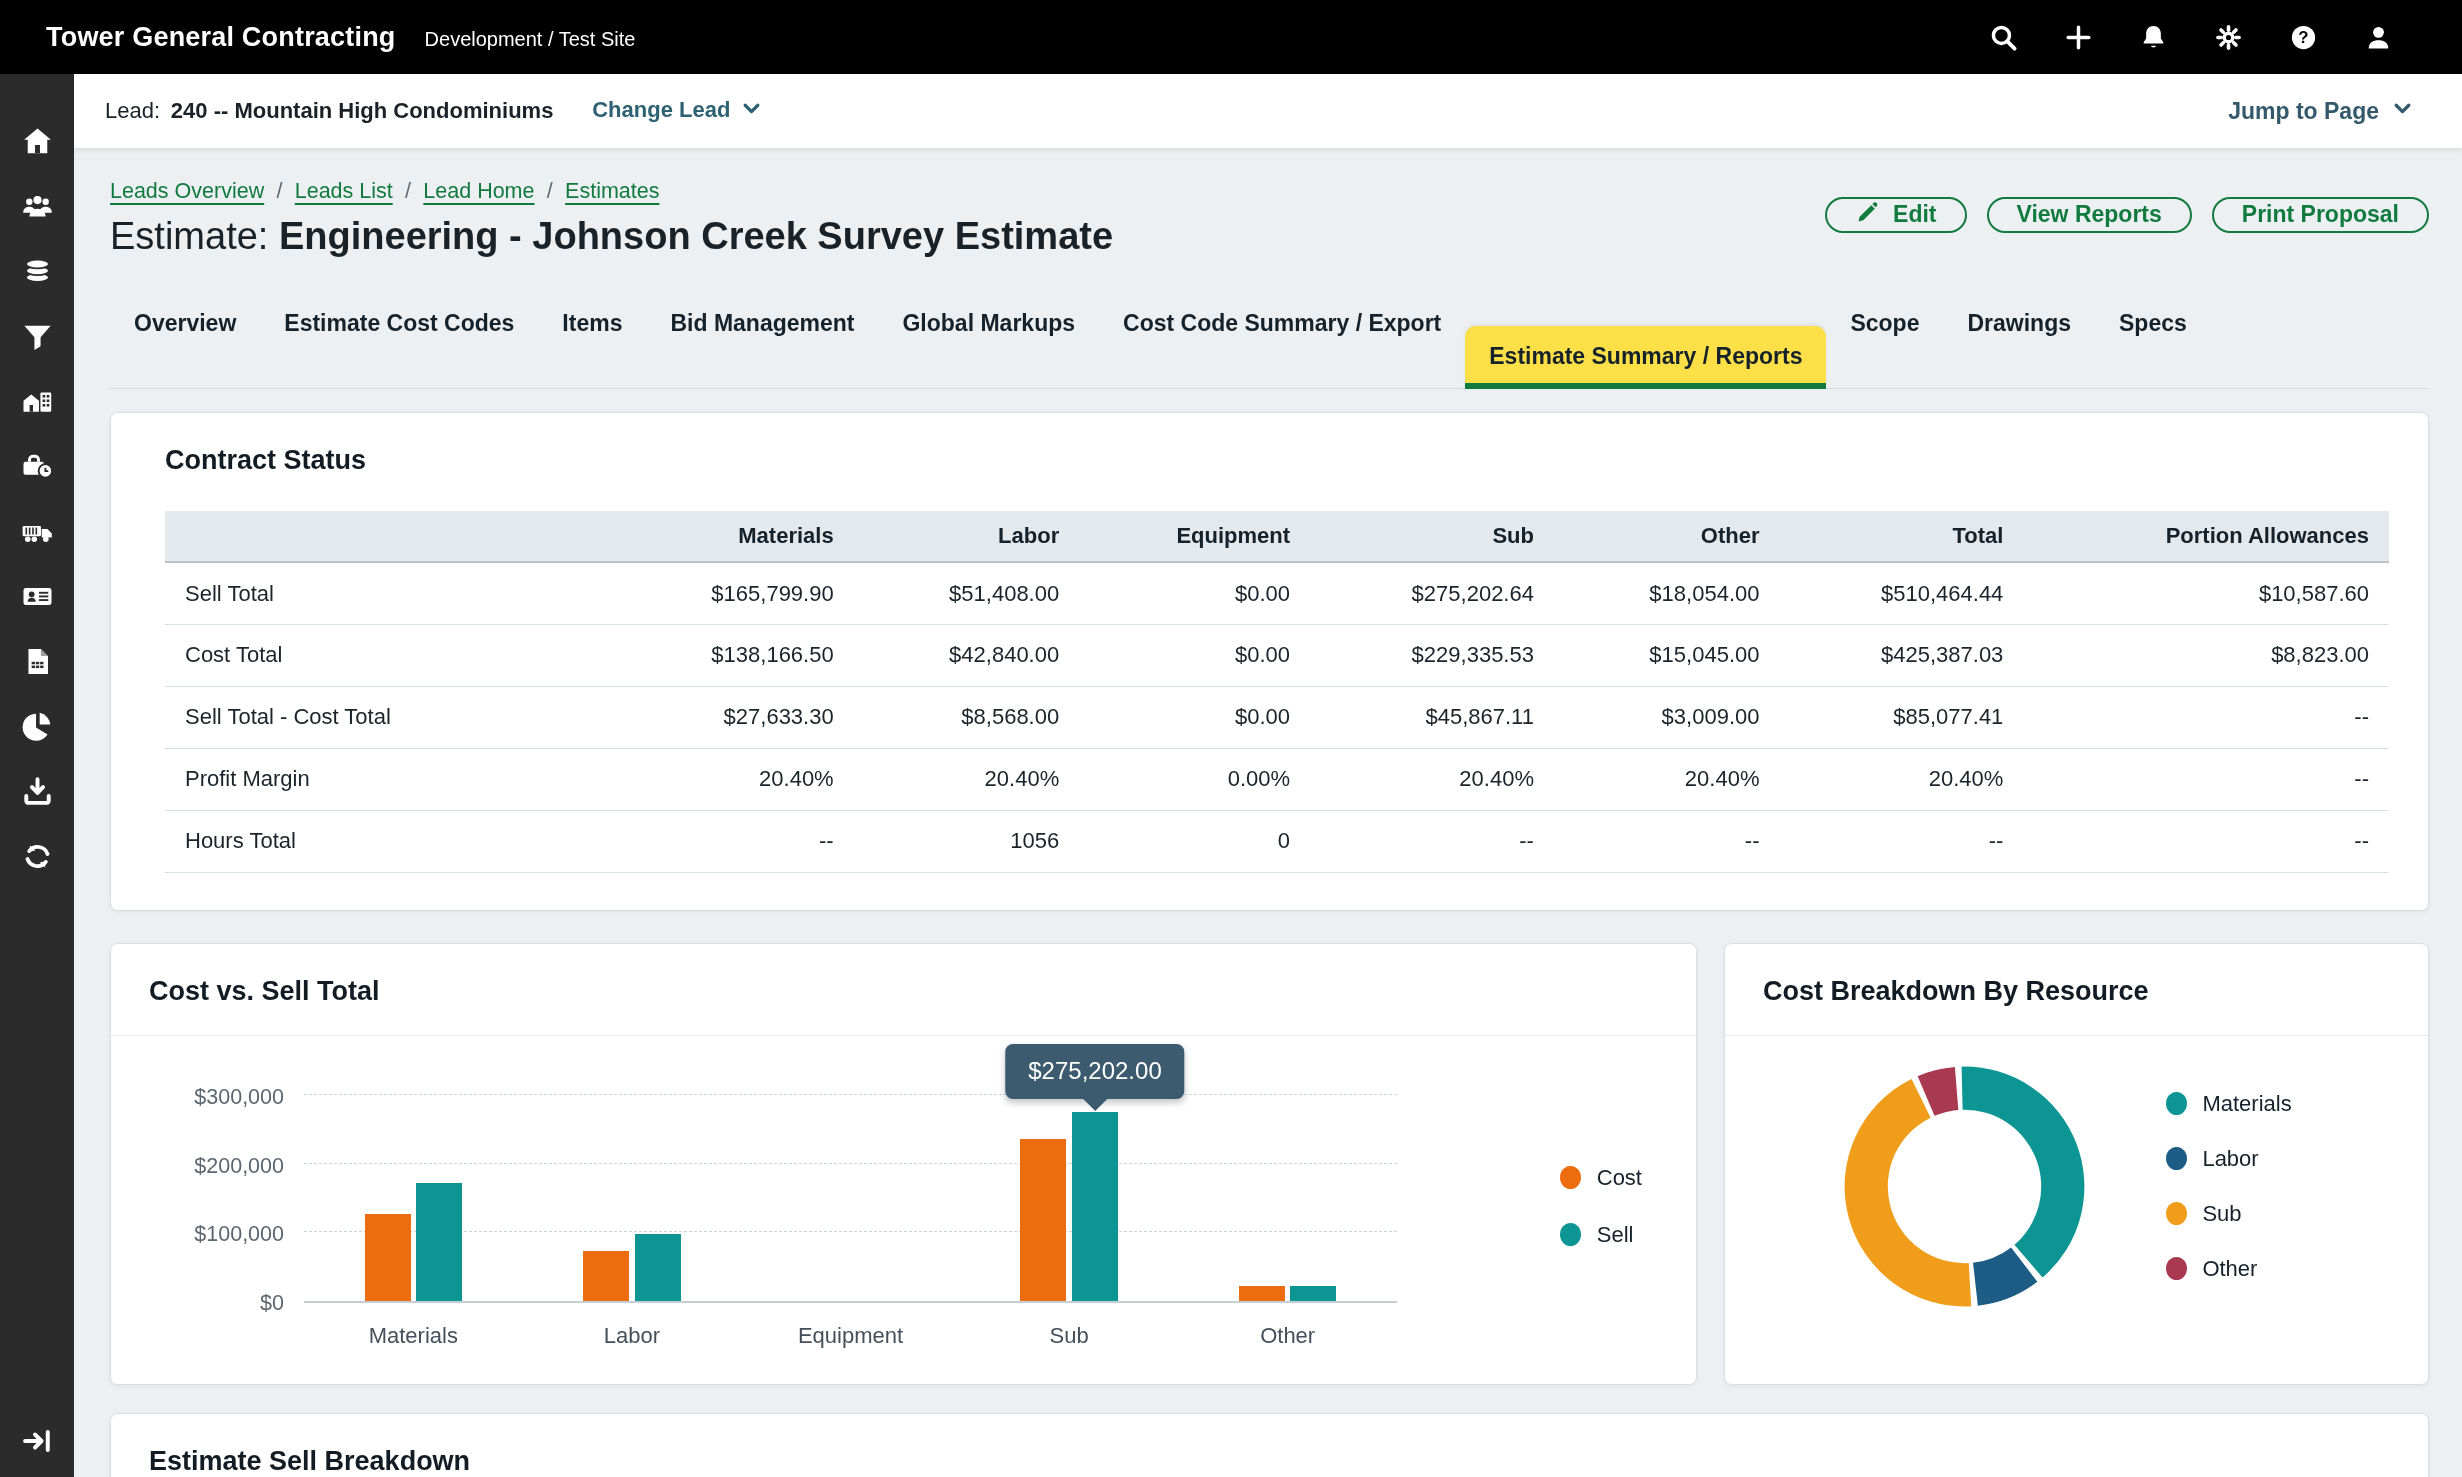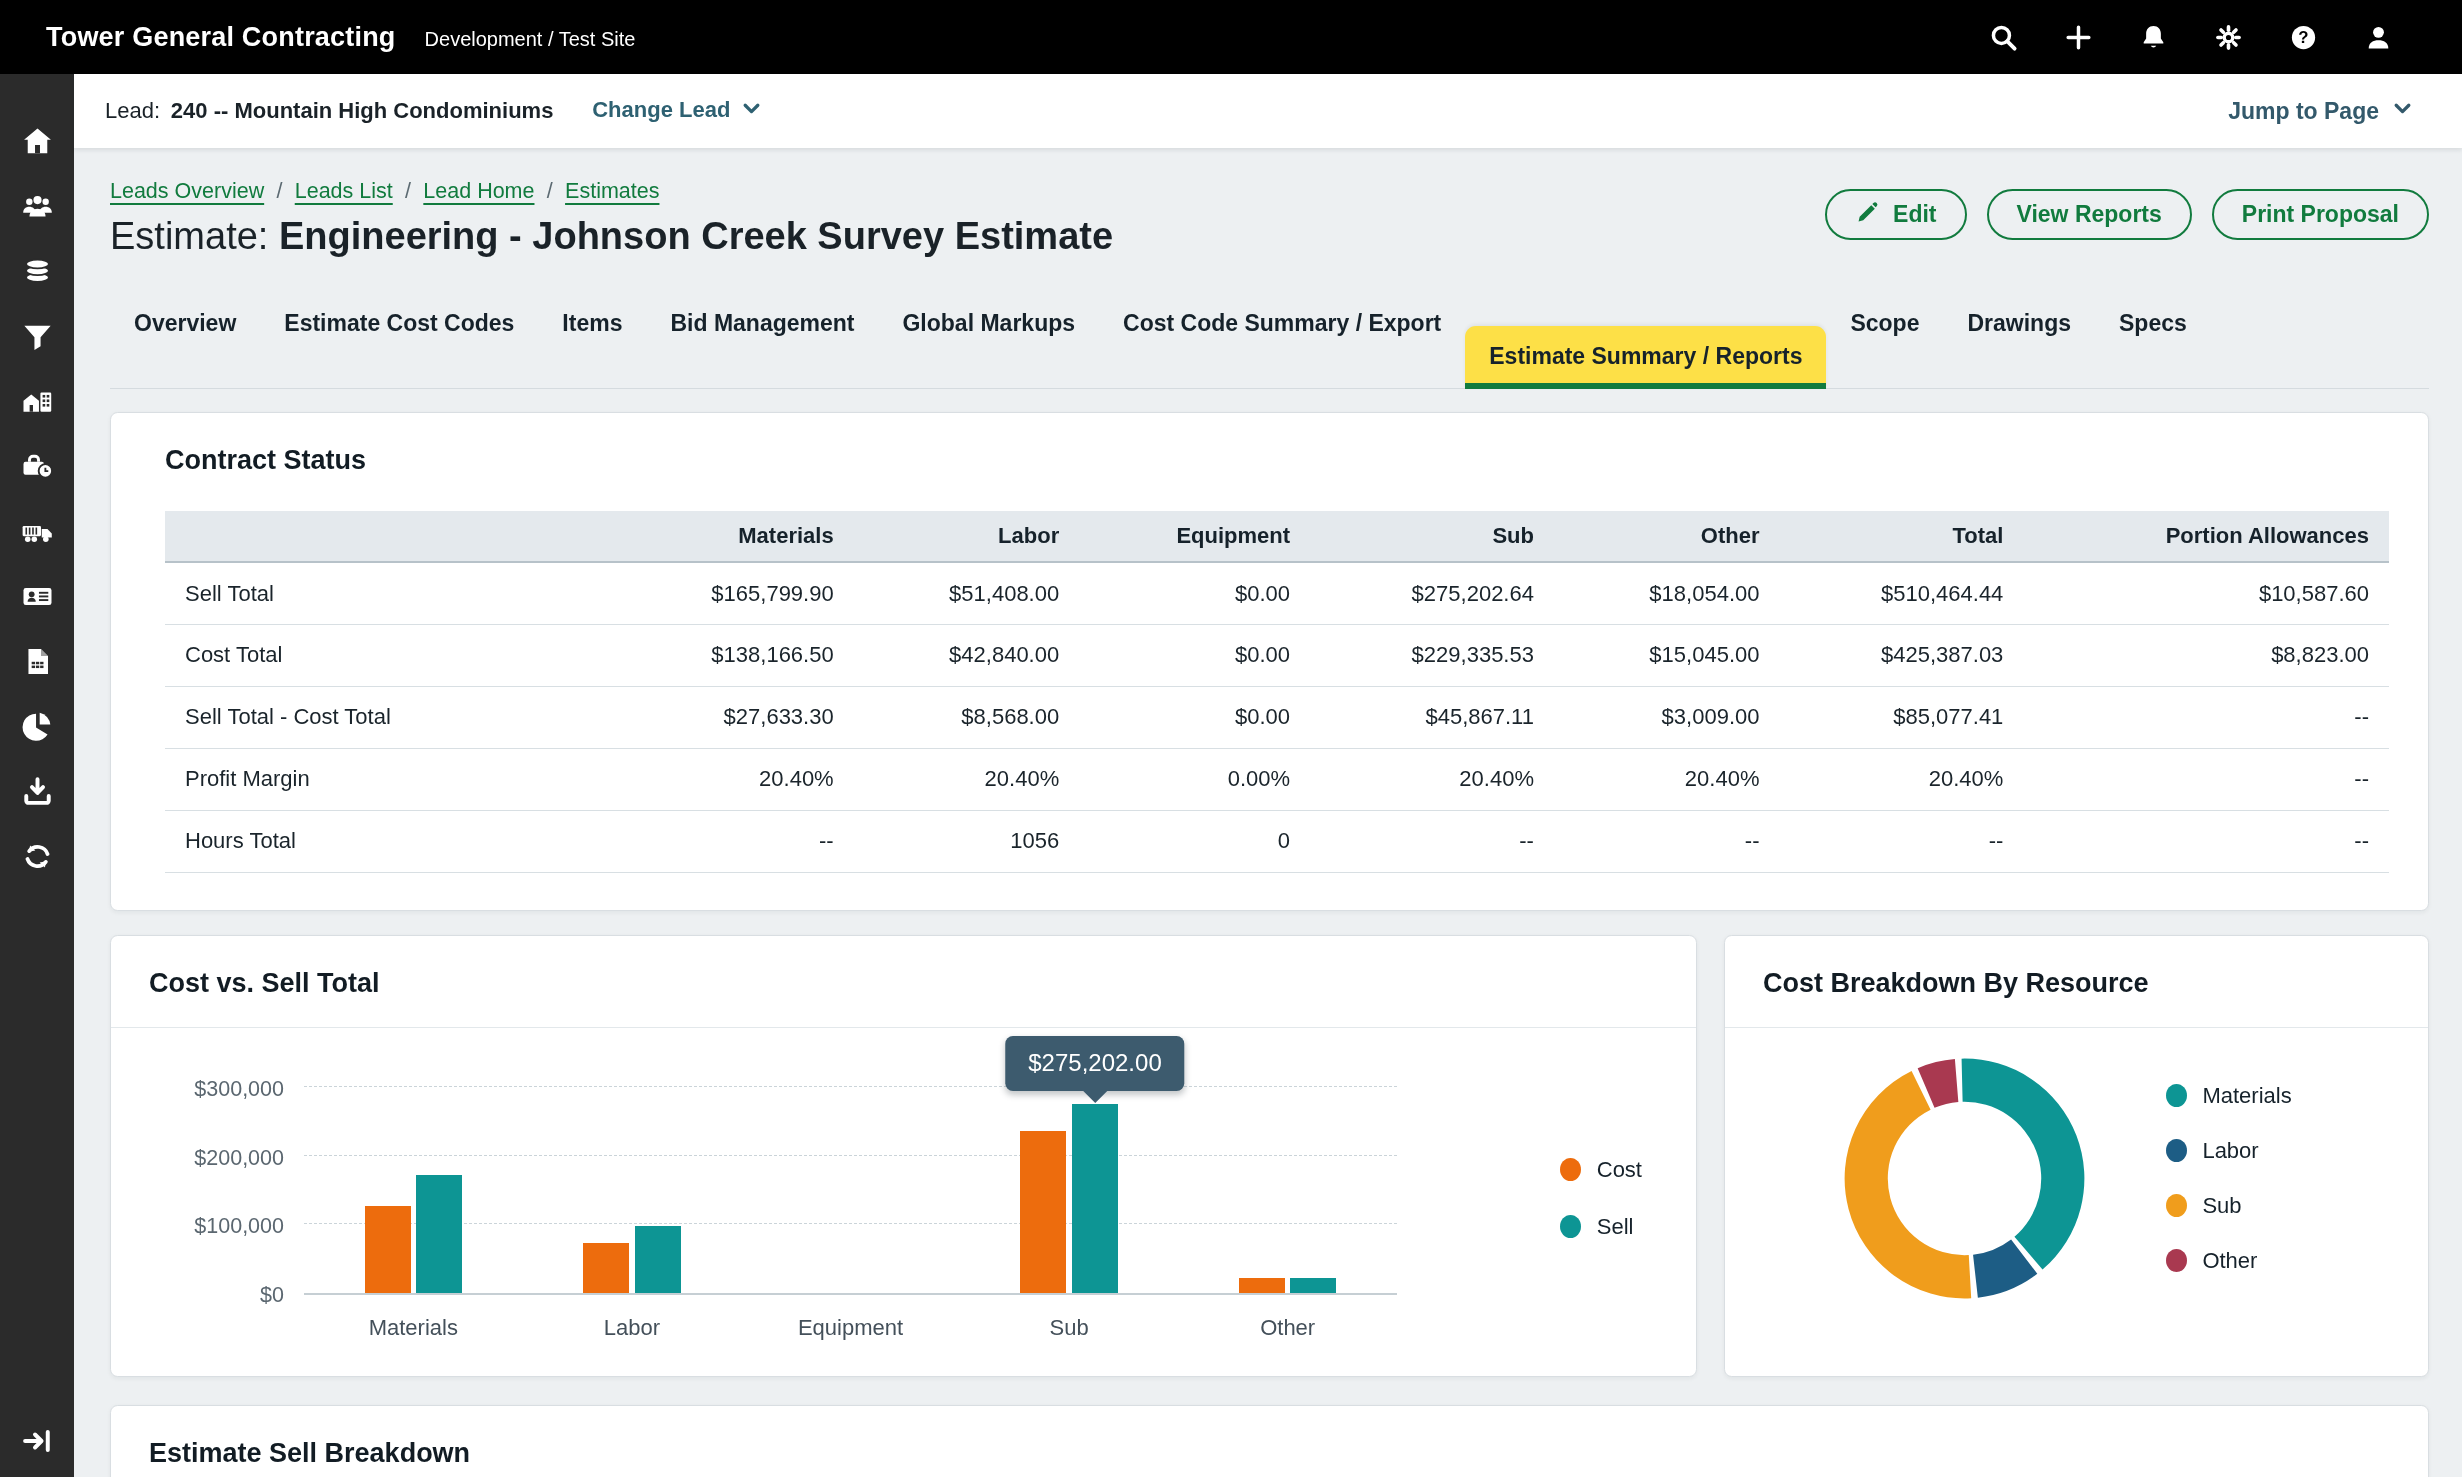--- a/index.html
+++ b/index.html
@@ -38,42 +38,42 @@
   .crumbs { margin-top:31px; font-size:21.5px; display:flex; gap:12.3px; align-items:center; }
   .crumbs a { color:var(--green,#117B3E); text-decoration:underline; text-underline-offset:4.6px; cursor:pointer; }
   .crumb-sep { color:#5C6A72; }
 
   .title-row { margin-top:10.8px; display:flex; align-items:center; justify-content:space-between; }
   .page-title { font-size:38px; }
   .page-title .pre { font-weight:400; }
   .page-title .name { font-weight:700; }
   .actions { display:flex; gap:20px; margin-top:-43px; }
   .btn { display:flex; align-items:center; gap:12.3px; border:2.3px solid var(--green,#117B3E); color:var(--green,#117B3E);
-         border-radius:34px; padding:0 28px; height:51px; font-size:23px; font-weight:700; background:#fff0; background:transparent; cursor:pointer; }
+         border-radius:34px; padding:0 28px; height:36px; font-size:23px; font-weight:700; background:#fff0; background:transparent; cursor:pointer; }
   .btn svg { width:26px; height:26px; }
 
   
   .tabs { margin-top:35px; display:flex; border-bottom:1.5px solid #D5DBDF; }
   .tab { position:relative; padding:0 24px; height:62px; display:flex; align-items:center; font-size:23px; font-weight:700; color:#16222B; cursor:pointer; }
   .tab.active { background:#fde047; border-radius:10.8px 10.8px 0 0; box-shadow:0 -1.5px 3.8px rgba(20,30,40,.06);margin-top:33px; }
   .tab.active::after { content:""; position:absolute; left:0; right:0; bottom:-1.5px; height:6.2px; background:var(--green,#117B3E); }
 
   
   .card { background:#fff; border:0.8px solid var(--cardborder,#D9DEE2); border-radius:7.7px; box-shadow:0 1.5px 4.6px rgba(20,30,40,.05); }
   .card-head { padding:32px 38px 28px; font-size:27px; font-weight:700; color:#121C24; }
   .card-head.divided { border-bottom:1.5px solid #E3E8EB; }
 
   .card-contract { margin-top:23px; padding-bottom:37px;padding-left:16px; }
   .cs-table { width:calc(100% - 77px); margin:7.7px 38px 0; border-collapse:collapse; font-size:22px; }
   .cs-table th { background:var(--headerbg,#E4E9ED); font-weight:700; height:51px; text-align:right; padding:0 20px; border-bottom:2.3px solid #B7C2C9; color:#16222B; }
   .cs-table th:first-child { text-align:left; width:20%; }
   .cs-table td { height:62px; text-align:right; padding:0 20px; border-bottom:0.8px solid var(--rowborder,#D8DFE3); color:#1A242B; }
   .cs-table td:first-child { text-align:left; }
 
-  .two-col { display:flex; gap:27px; margin-top:24px; }
+  .two-col { display:flex; gap:27px; margin-top:32px; }
   .card-chart { width:1587px; height:442px; }
   .card-donut { flex:1; height:442px; }
 
   
   .chart-wrap { position:relative; padding:21.5px 38px 0 31px; }
   .chart-grid-row { display:flex; }
   .y-labels { width:162px; position:relative; height:246px; flex:0 0 162px; }
   .y-labels span { position:absolute; right:20px; transform:translateY(50%); font-size:21.5px; color:#5B6770; }
   .plot { position:relative; height:246px; width:1093px; border-bottom:2.3px solid #C6CFD4; }
   .gridline { position:absolute; left:0; right:0; border-top:1.5px dashed #CBD4D9; }

